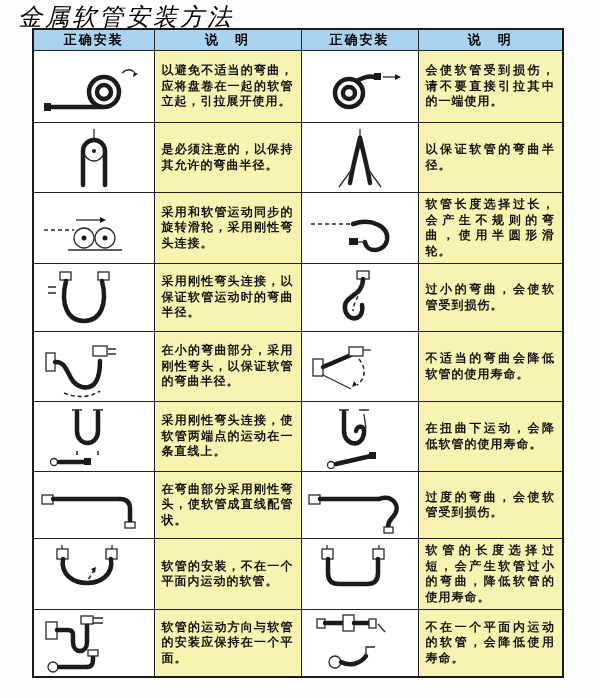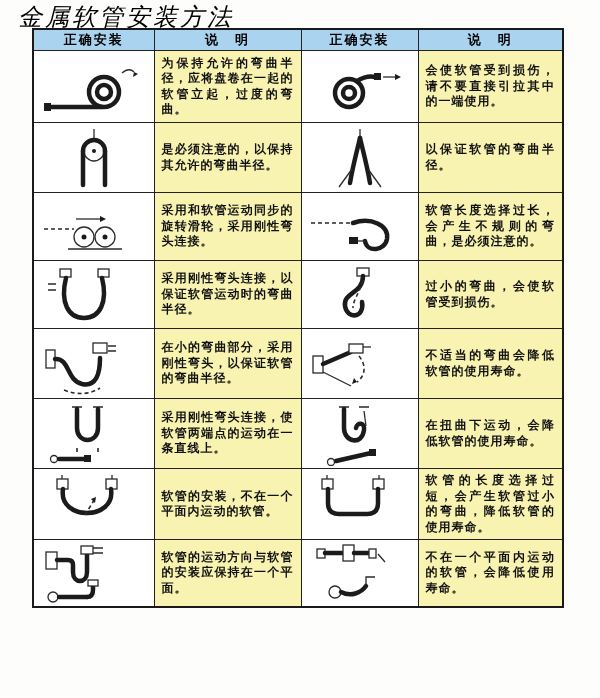--- a/index.html
+++ b/index.html
@@ -64,21 +64,21 @@
     <td class="pic">
       <svg width="112" height="64" viewBox="0 0 112 64">
         <rect class="s" x="6" y="48" width="7" height="8"></rect>
         <path class="h" d="M13 52 H64"></path>
         <circle class="h" cx="66" cy="37" r="15"></circle>
         <circle class="h" cx="66" cy="37" r="7"></circle>
         <path class="t" d="M84 18 q7 -6 12 -1"></path>
         <path class="s" d="M96 17 l4 2 -5 3 z"></path>
       </svg>
     </td>
-    <td class="note">为保持允许的弯曲半径，应将盘卷在一起的软管立起，过度的弯曲。</td>
+    <td class="note">以避免不适当的弯曲，应将盘卷在一起的软管立起，引拉展开使用。</td>
     <td class="pic">
       <svg width="110" height="64" viewBox="0 0 110 64">
         <circle class="h" cx="44" cy="38" r="14"></circle>
         <circle class="h" cx="44" cy="38" r="6"></circle>
         <path class="h" d="M52 26 Q62 20 70 22"></path>
         <rect class="s" x="69" y="18" width="7" height="7"></rect>
         <path class="t" d="M78 22 h12"></path>
         <path class="s" d="M90 19 l6 3 -6 3 z"></path>
       </svg>
     </td>
@@ -122,21 +122,21 @@
     </td>
     <td class="note">采用和软管运动同步的旋转滑轮，采用刚性弯头连接。</td>
     <td class="pic">
       <svg width="110" height="60" viewBox="0 0 110 60">
         <path class="d" d="M6 26 H48"></path>
         <path class="h" d="M48 26 C66 20 84 28 82 42 C80 54 62 56 60 44"></path>
         <rect class="s" x="44" y="40" width="9" height="7"></rect>
         <path class="t" d="M53 44 H60"></path>
       </svg>
     </td>
-    <td class="note">软管长度选择过长，会产生不规则的弯曲，是必须注意的。</td>
+    <td class="note">软管长度选择过长，会产生不规则的弯曲，使用半圆形滑轮。</td>
   </tr>
 
   <tr style="height:68px">
     <td class="pic">
       <svg width="112" height="62" viewBox="0 0 112 62">
         <rect class="f" x="22" y="5" width="11" height="8"></rect>
         <rect class="f" x="60" y="5" width="11" height="8"></rect>
         <path class="t" d="M10 20 h8 M10 26 h8"></path>
         <path class="h" d="M28 14 C22 38 30 54 46 54 C62 54 70 38 64 14"></path>
       </svg>
@@ -195,20 +195,40 @@
         <path class="h" d="M39 7 V26 C39 40 57 44 59 28 C60 20 52 20 51 26"></path>
         <path class="t" d="M59 9 L61 24"></path>
         <circle class="t" cx="26" cy="60" r="3.5"></circle>
         <path class="h" d="M31 59 L66 51"></path>
         <rect class="s" x="64" y="47" width="7" height="7"></rect>
       </svg>
     </td>
     <td class="note">在扭曲下运动，会降低软管的使用寿命。</td>
   </tr>
 
+  <tr style="height:67px">
+    <td class="pic">
+      <svg width="112" height="60" viewBox="0 0 112 60">
+        <rect class="f" x="4" y="20" width="11" height="9"></rect>
+        <path class="h" d="M15 24 H82"></path>
+        <path class="h" d="M82 24 Q92 24 92 34 V47"></path>
+        <rect class="f" x="87" y="47" width="10" height="6"></rect>
+      </svg>
+    </td>
+    <td class="note">在弯曲部分采用刚性弯头，使软管成直线配管状。</td>
+    <td class="pic">
+      <svg width="110" height="60" viewBox="0 0 110 60">
+        <rect class="f" x="4" y="20" width="11" height="9"></rect>
+        <path class="h" d="M15 24 H74"></path>
+        <path class="h" d="M74 24 C88 19 95 31 90 39 C87 44 83 45 83 52"></path>
+        <rect class="f" x="79" y="52" width="9" height="6"></rect>
+      </svg>
+    </td>
+    <td class="note">过度的弯曲，会使软管受到损伤。</td>
+  </tr>
 
   <tr style="height:67px">
     <td class="pic">
       <svg width="112" height="62" viewBox="0 0 112 62">
         <path class="t" d="M24 2 V6 M74 2 V6"></path>
         <rect class="f" x="19" y="6" width="11" height="10"></rect>
         <rect class="f" x="68" y="6" width="11" height="10"></rect>
         <path class="h" d="M25 16 C20 48 78 48 73 16"></path>
         <path class="d" d="M47 42 L58 24"></path>
         <path class="s" d="M58 24 l-1 6 -4 -4 z"></path>

